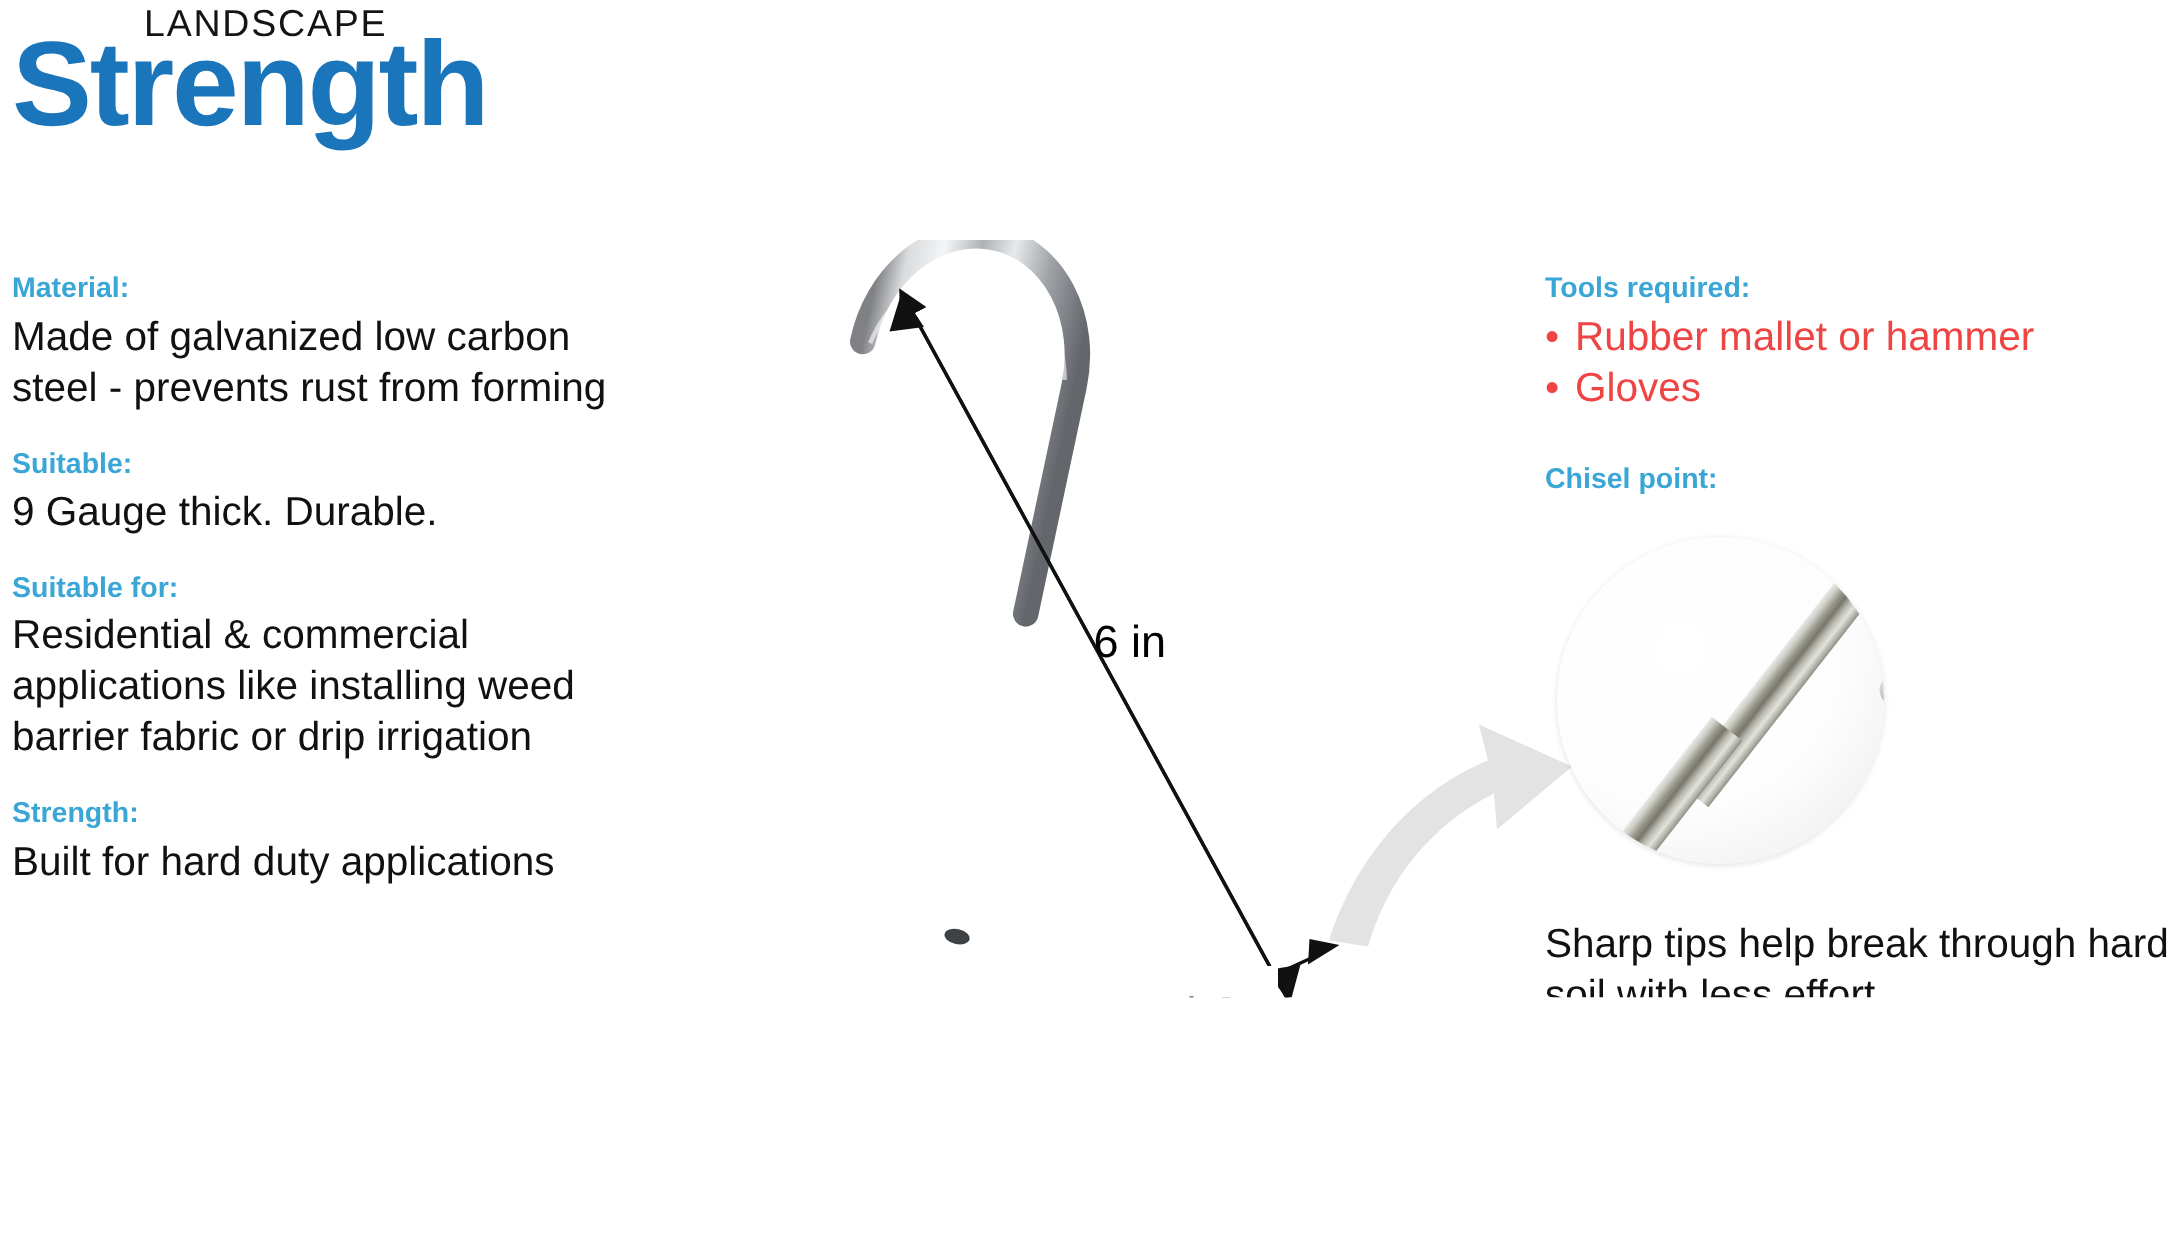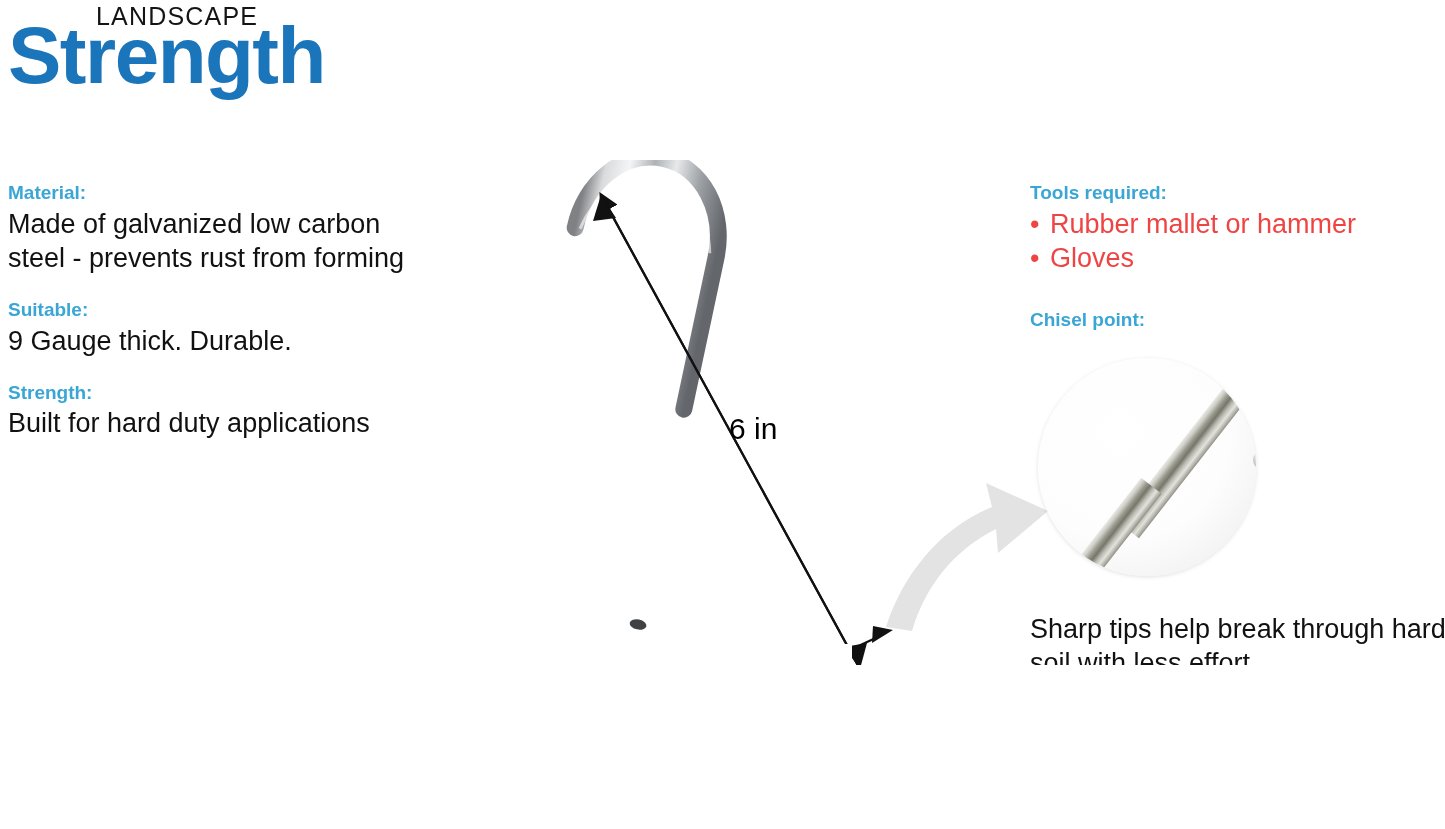--- a/index.html
+++ b/index.html
@@ -218,20 +218,24 @@
     <div class="section">
       <p class="heading">Material:</p>
       <p class="body-text">Made of galvanized low carbon steel - prevents rust from forming</p>
     </div>
 
     <div class="section">
       <p class="heading">Suitable:</p>
       <p class="body-text">9 Gauge thick. Durable.</p>
     </div>
 
+    <div class="section">
+      <p class="heading">Suitable for:</p>
+      <p class="body-text">Residential &amp; commercial applications like installing weed barrier fabric or drip irrigation</p>
+    </div>
 
     <div class="section">
       <p class="heading">Strength:</p>
       <p class="body-text">Built for hard duty applications</p>
     </div>
 
   </div>
 
   <div class="col" id="right-col">
 

